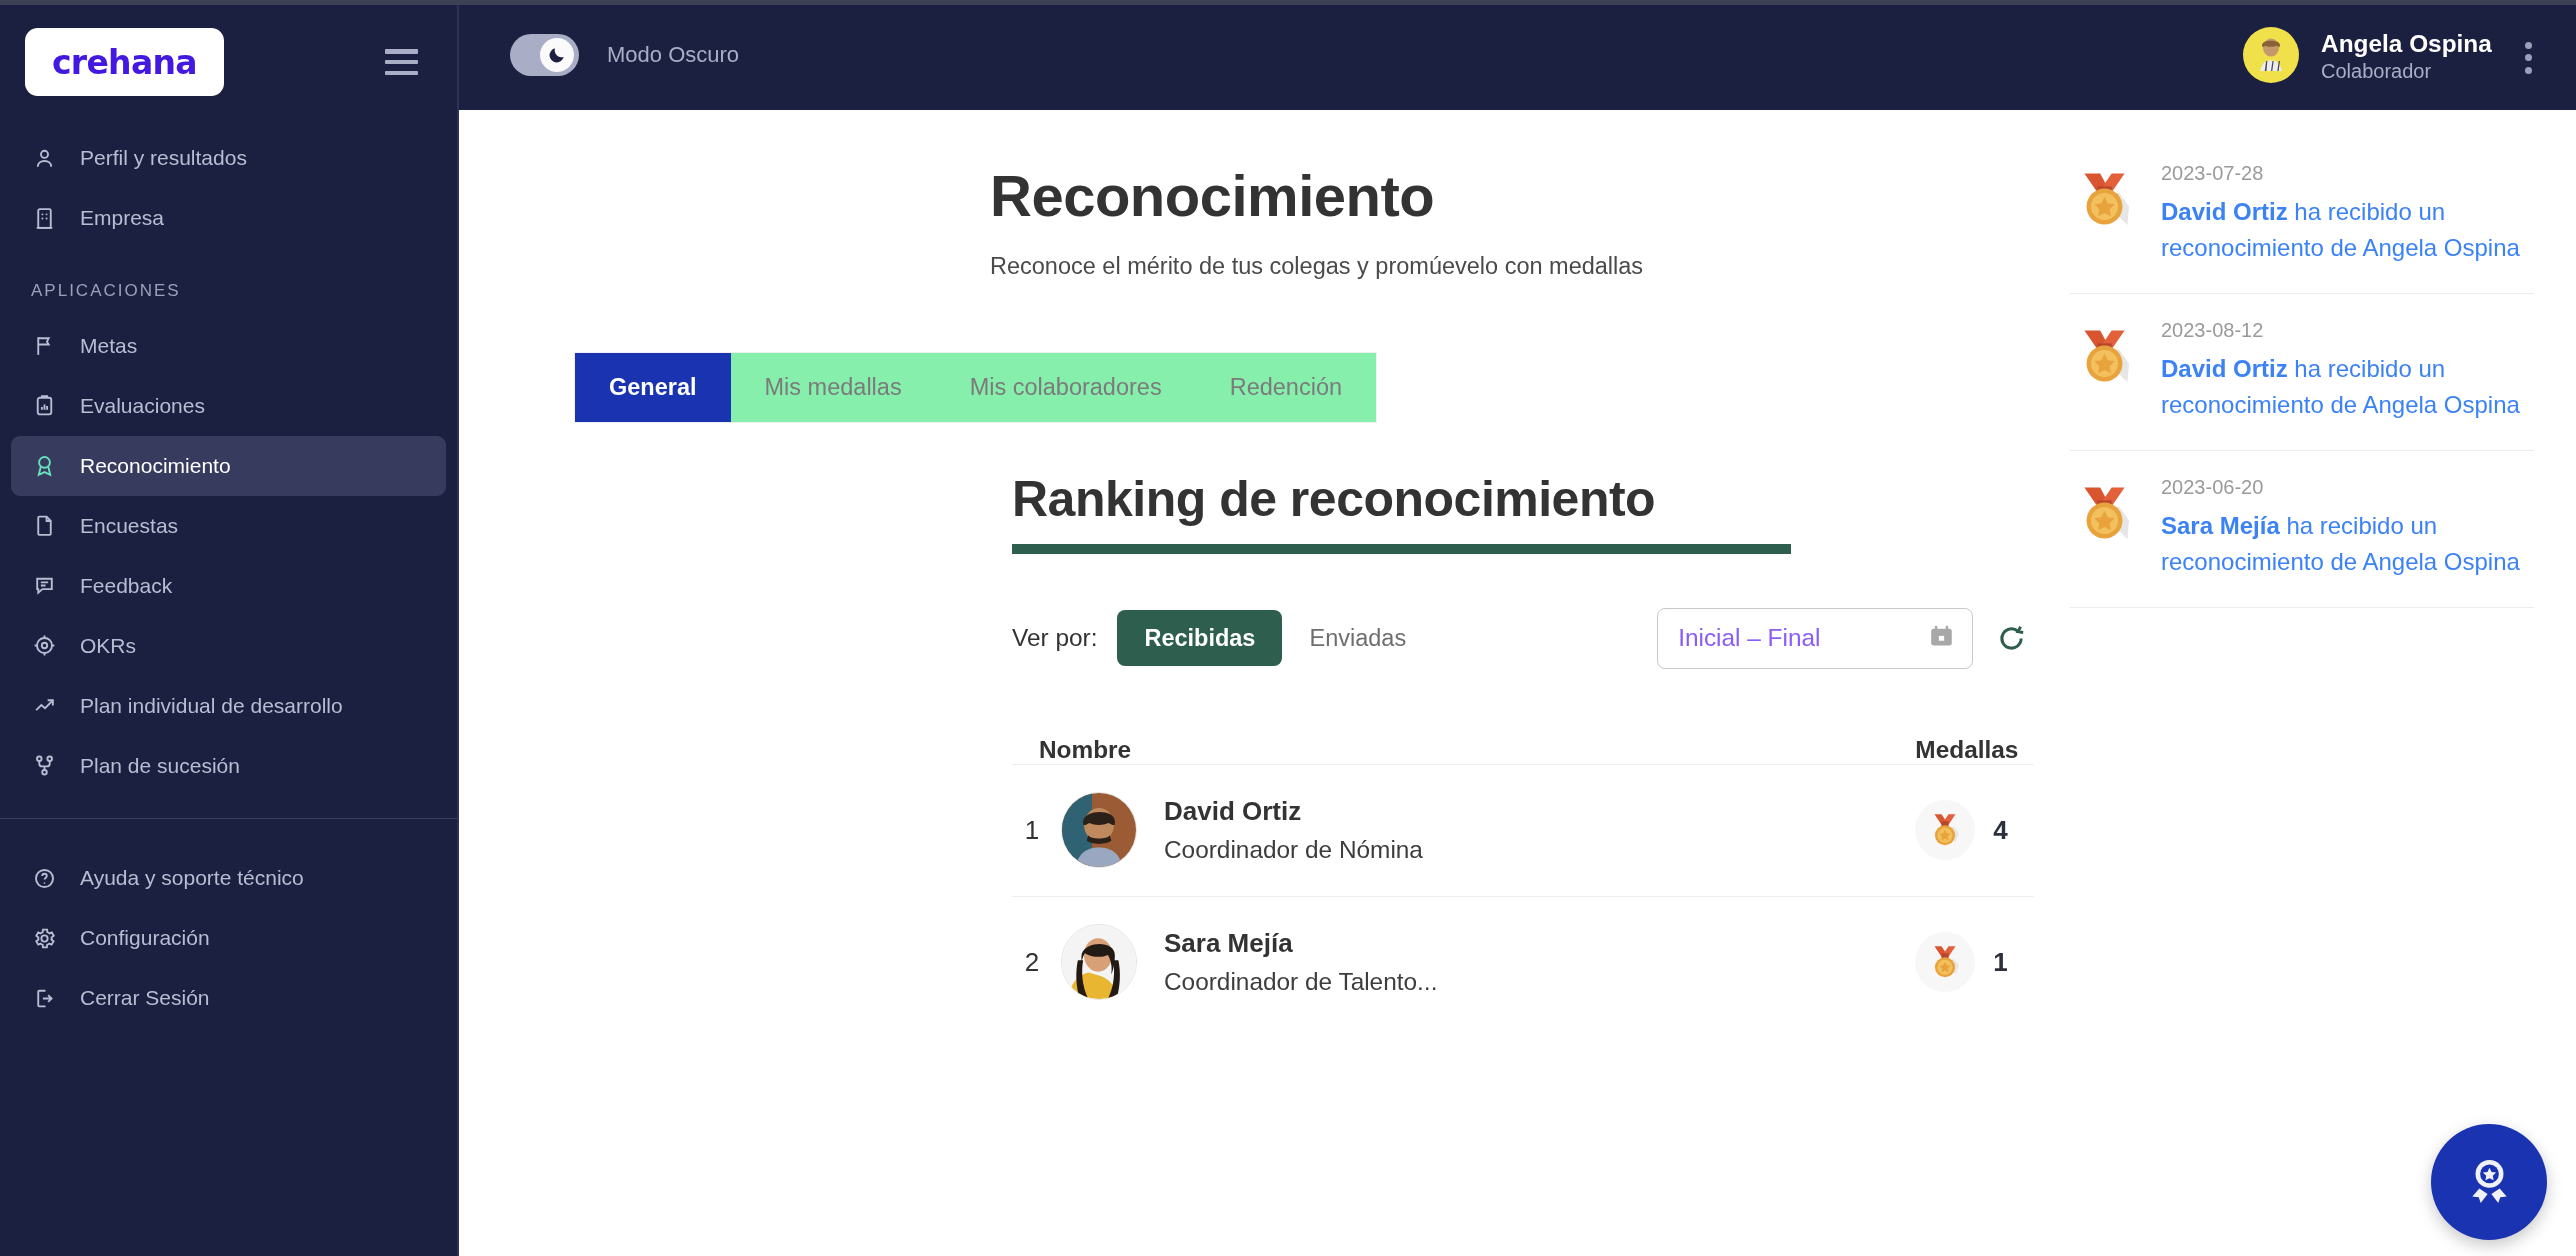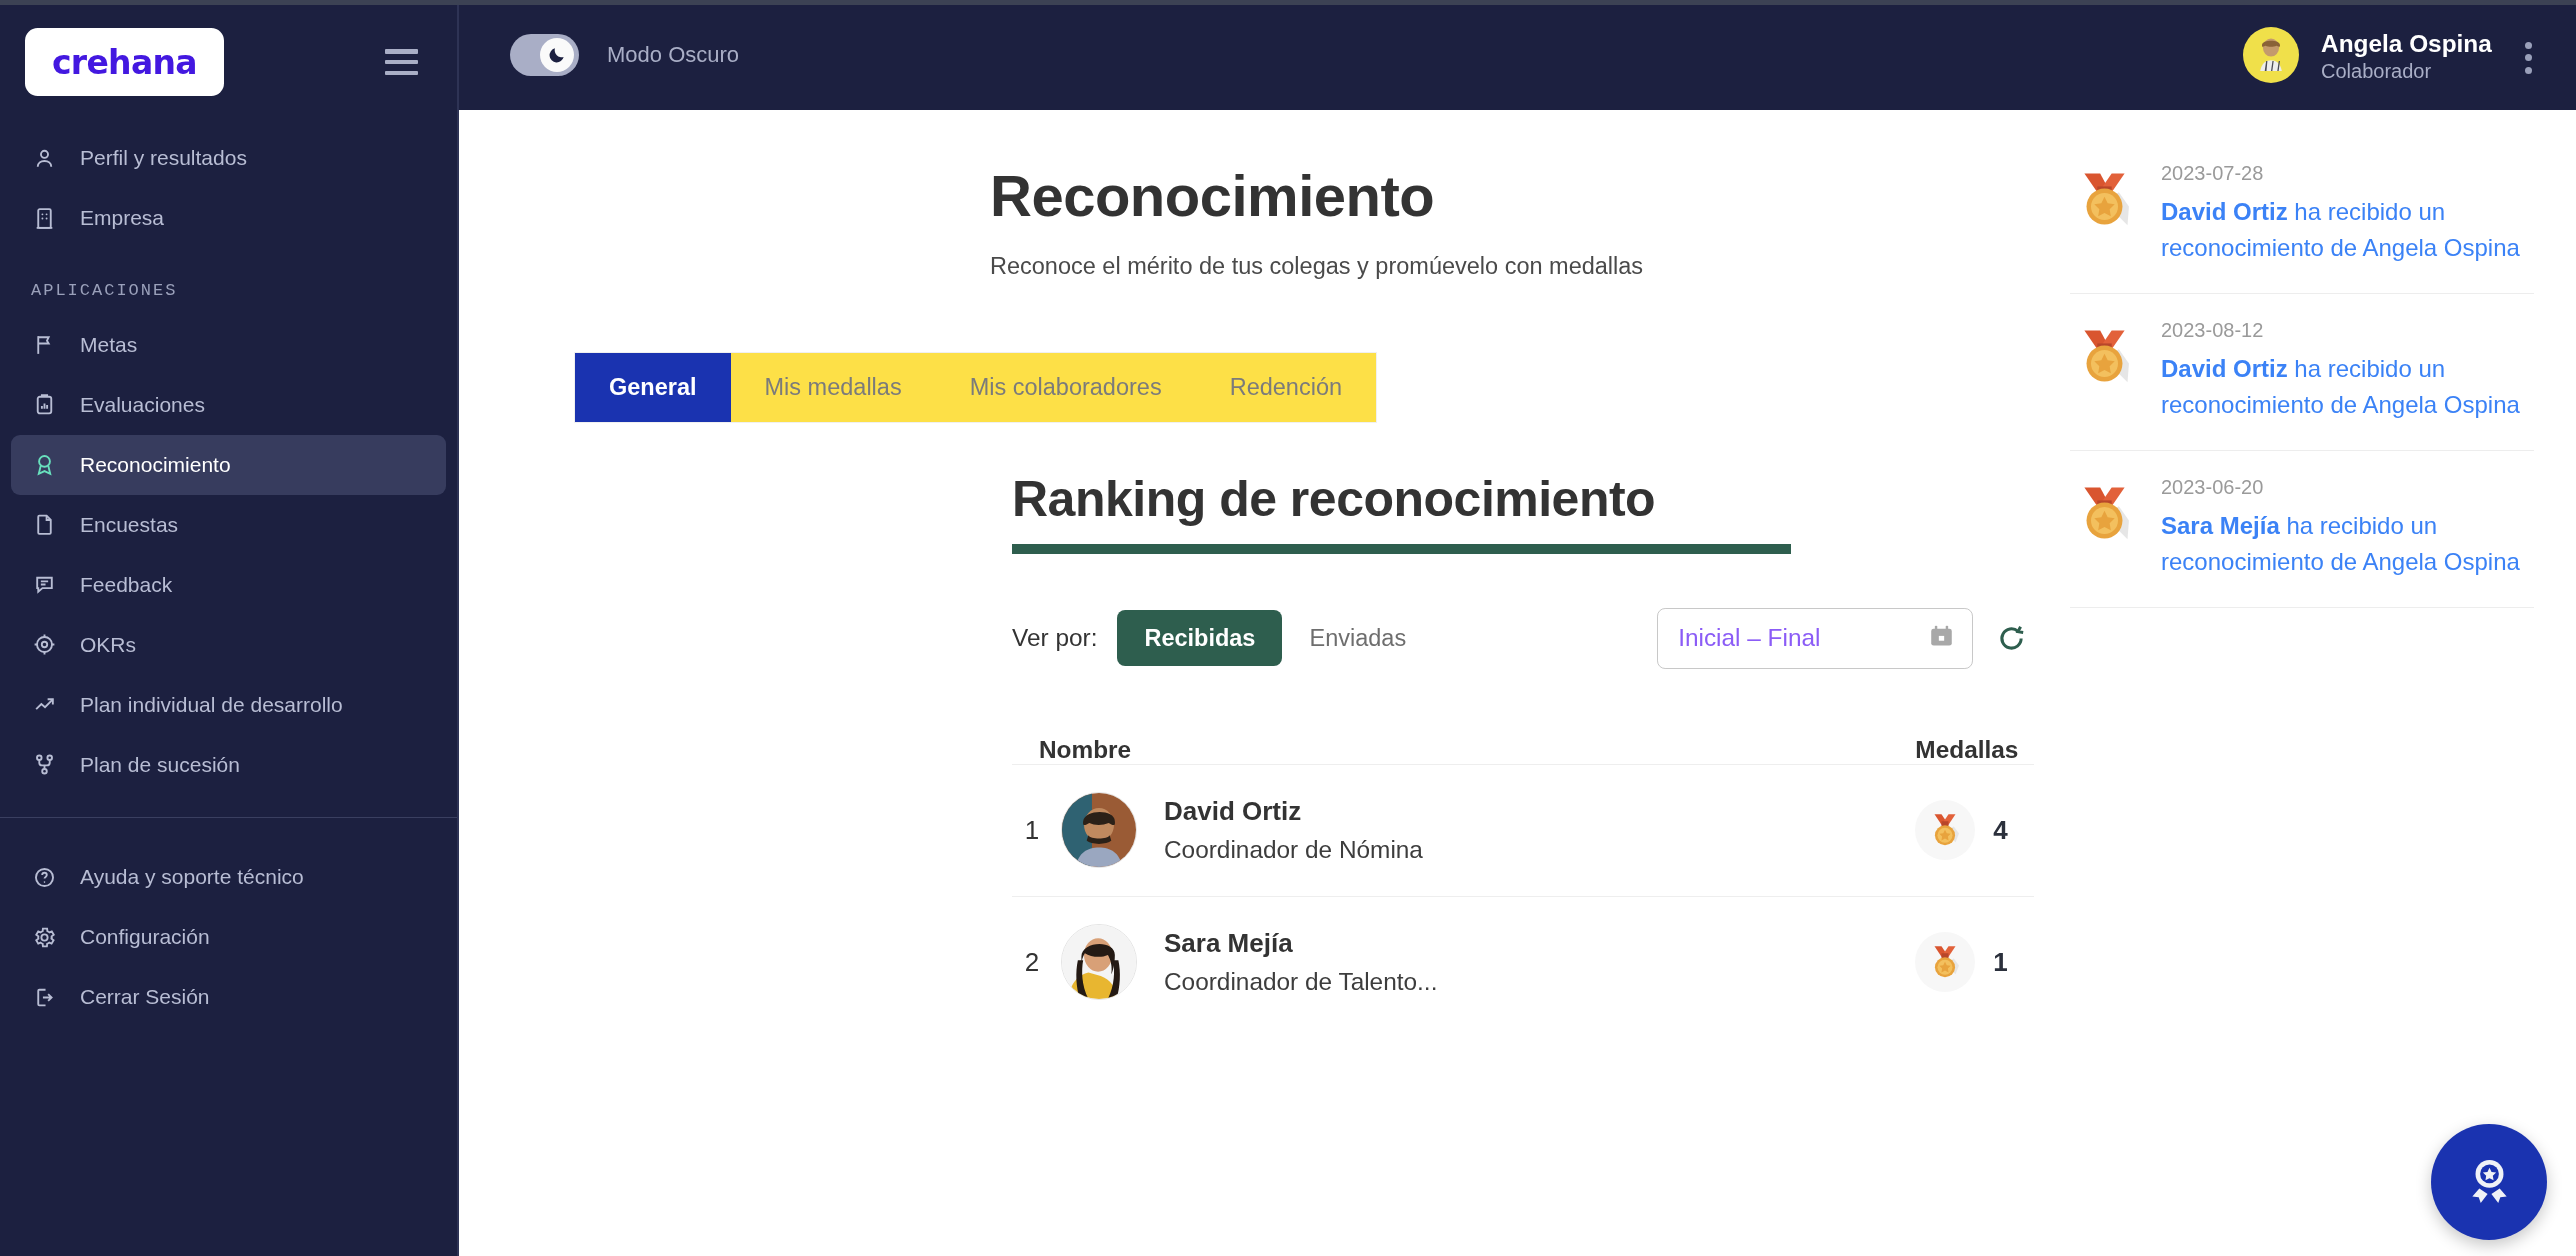--- a/index.html
+++ b/index.html
@@ -40,21 +40,21 @@
     height: 60px; margin: 0 11px; padding: 0 20px;
     border-radius: 9px; cursor: pointer; color: #b8bdd4; font-size: 21px;
   }
   .nav-item .ico { width: 27px; height: 27px; flex: 0 0 27px; display: flex; align-items: center; justify-content: center; }
   .nav-item .ico svg { width: 25px; height: 25px; stroke: #b8bdd4; fill: none; stroke-width: 1.8; }
   .nav-item.active { background: #373c5e; color: #ffffff; font-weight: 500; }
   .nav-item.active .ico svg { stroke: #68e0bd; fill: none; }
 
   .section-label {
     color: #9aa0ba; font-size: 17px; letter-spacing: 2px;
-    padding: 33px 31px 14.5px 31px; font-weight: 400; font-family: Liberation Mono, monospace;
+    padding: 33px 31px 14.5px 31px; font-weight: 400;
   }
   .nav-divider { height: 1.8px; background: #3a3f60; margin: 22px 0 9px 0; }
   .spacer-sm { height: 20px; }
 
   
   .main { flex: 1; height: 1256px; display: flex; flex-direction: column; min-width: 0; position: relative; }
 
   .topbar {
     height: 110px; background: #1c2040;
     display: flex; align-items: center; justify-content: space-between;
@@ -87,21 +87,21 @@
 
   .content { flex: 1; background: #ffffff; overflow: hidden; position: relative; display: flex; }
   .content-left { flex: 1; min-width: 0; padding: 0 0 0 0; }
 
   .page-head { padding: 52px 0 0 531px; }
   .page-title { font-size: 58px; font-weight: 700; color: #333333; letter-spacing: -0.5px; }
   .page-sub { font-size: 23.5px; color: #4a4a4a; margin-top: 23.5px; }
 
   .tabs-wrap { display: flex; justify-content: center; margin-top: 72px; padding-right: 542px; }
   .tabs {
-    display: flex; background: #fde047; height: 71px; align-items: stretch;
+    display: flex; background: #86efac; height: 71px; align-items: stretch;
     border: 0.9px solid #f0f0f0;
     text-align: right;
   }
   .tab {
     display: flex; align-items: center; justify-content: center;
     padding: 0 34px; font-size: 23.5px; color: #7b7b7b; cursor: pointer; white-space: nowrap;
   }
   .tab.active { background: #1a33b0; color: #ffffff; font-weight: 700; }
 
   .ranking { padding: 47px 0 0 553px; }

